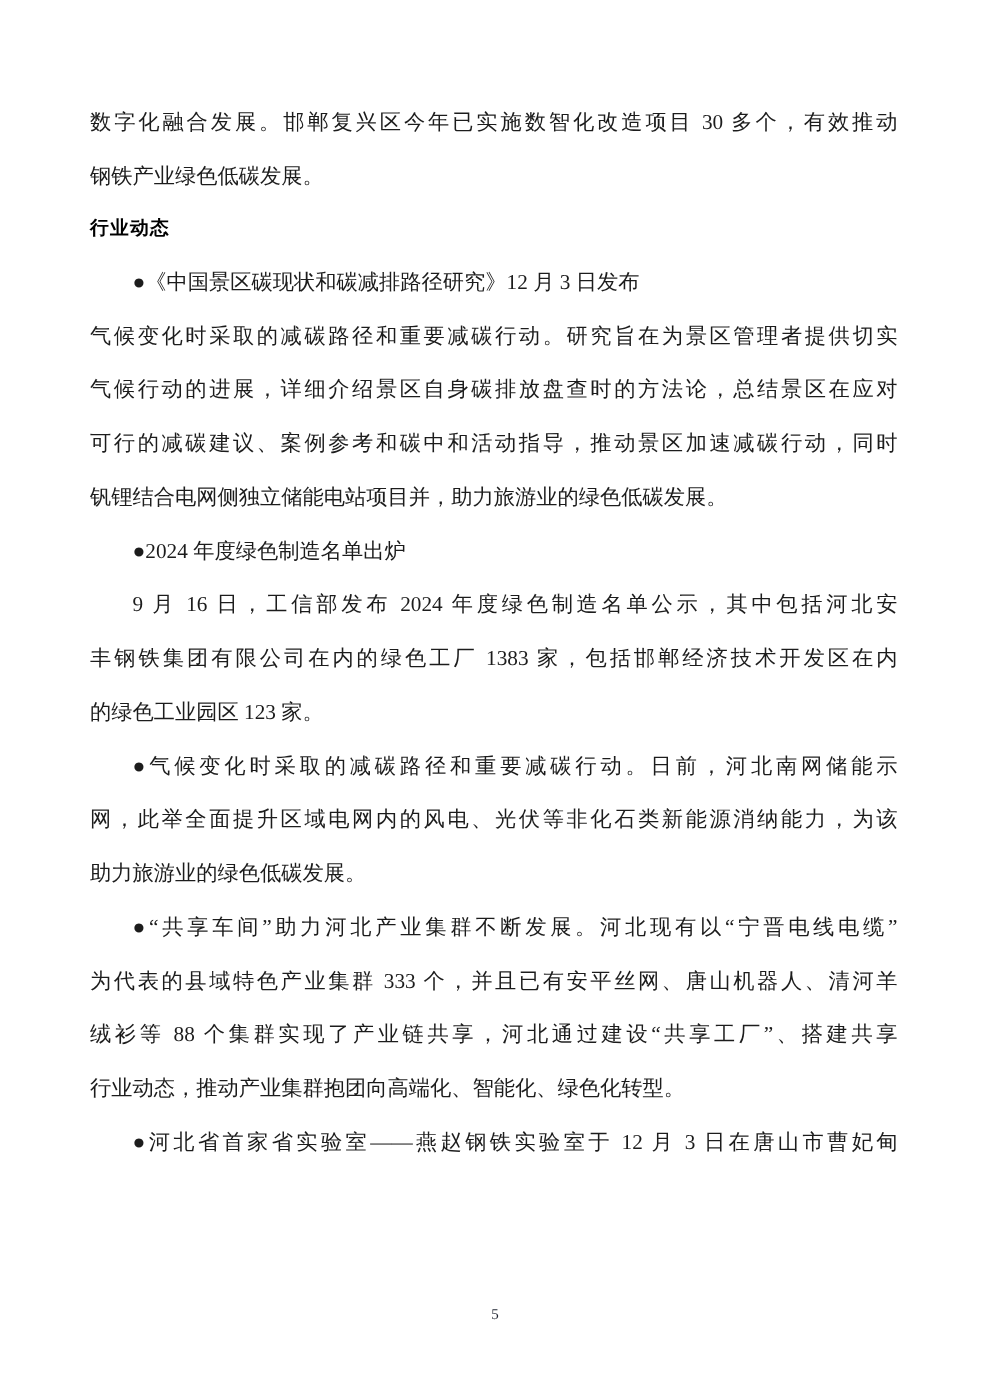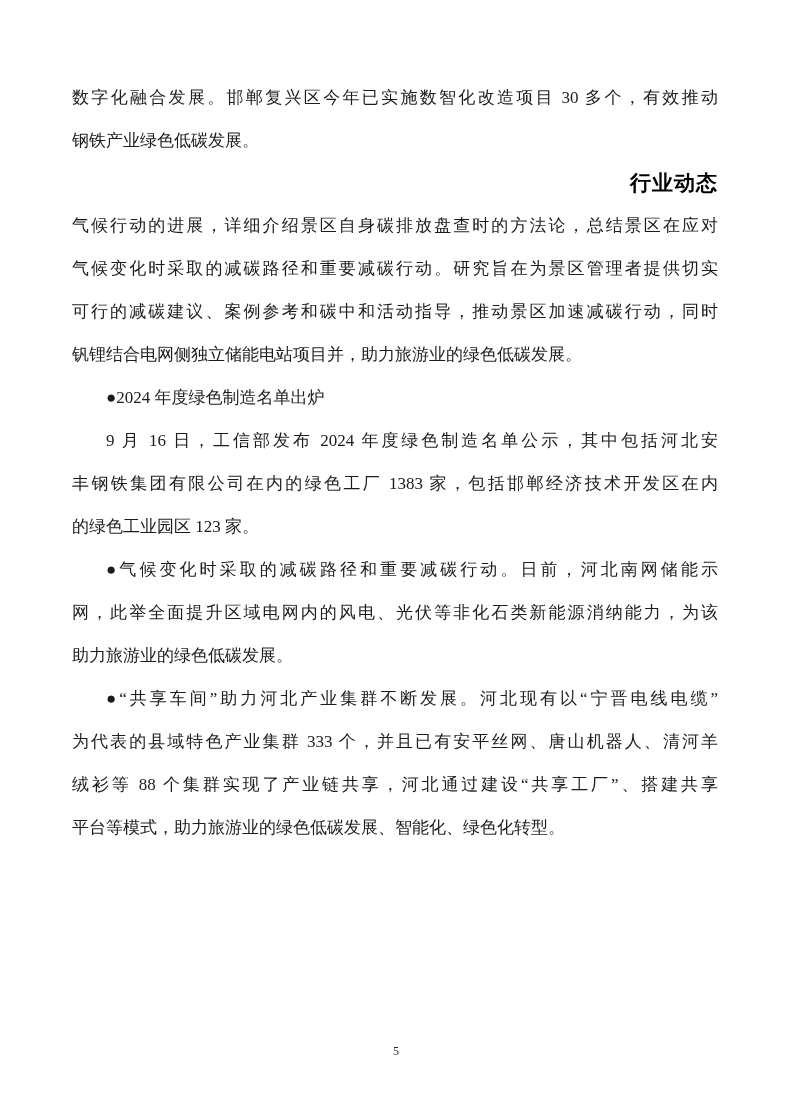--- a/index.html
+++ b/index.html
@@ -31,24 +31,24 @@
   
   .ln.fill { text-align-last: justify; }
   
   .ln.end  { text-align-last: left; }
   
   .ln.ind  { text-indent: 2em; }
   .heading {
     margin: 0;
     font-family: "Liberation Sans", "DejaVu Sans", sans-serif;
     font-weight: bold;
-    font-size: 21px;
+    font-size: 15px;
     line-height: 42px;
     letter-spacing: 1px;
-    text-align: right;
+    text-align: left;
     color: #000000;
   }
   .footer-pagenum {
     position: absolute;
     left: 0;
     top: 1044px;
     width: 792px;
     text-align: center;
     font-family: "Liberation Serif", "DejaVu Serif", serif;
     font-size: 12px;
@@ -59,38 +59,40 @@
 <body>
 
 <div class="page">
   <div class="text-block">
 
     <div class="ln fill">数字化融合发展。邯郸复兴区今年已实施数智化改造项目 30 多个，有效推动</div>
     <div class="ln end">钢铁产业绿色低碳发展。</div>
 
     <h1 class="heading">行业动态</h1>
 
+    <div class="ln ind end">●《中国景区碳现状和碳减排路径研究》12 月 3 日发布</div>
 
+    <div class="ln fill">气候变化时采取的减碳路径和重要减碳行动。研究旨在为景区管理者提供切实</div>
     <div class="ln fill">气候行动的进展，详细介绍景区自身碳排放盘查时的方法论，总结景区在应对</div>
-    <div class="ln fill">气候变化时采取的减碳路径和重要减碳行动。研究旨在为景区管理者提供切实</div>
     <div class="ln fill">可行的减碳建议、案例参考和碳中和活动指导，推动景区加速减碳行动，同时</div>
     <div class="ln end">钒锂结合电网侧独立储能电站项目并，助力旅游业的绿色低碳发展。</div>
 
     <div class="ln ind end">●2024 年度绿色制造名单出炉</div>
 
     <div class="ln ind fill">9 月 16 日，工信部发布 2024 年度绿色制造名单公示，其中包括河北安</div>
     <div class="ln fill">丰钢铁集团有限公司在内的绿色工厂 1383 家，包括邯郸经济技术开发区在内</div>
     <div class="ln end">的绿色工业园区 123 家。</div>
 
     <div class="ln ind fill">●气候变化时采取的减碳路径和重要减碳行动。日前，河北南网储能示</div>
     <div class="ln fill">网，此举全面提升区域电网内的风电、光伏等非化石类新能源消纳能力，为该</div>
     <div class="ln end">助力旅游业的绿色低碳发展。</div>
 
     <div class="ln ind fill">●“共享车间”助力河北产业集群不断发展。河北现有以“宁晋电线电缆”</div>
     <div class="ln fill">为代表的县域特色产业集群 333 个，并且已有安平丝网、唐山机器人、清河羊</div>
     <div class="ln fill">绒衫等 88 个集群实现了产业链共享，河北通过建设“共享工厂”、搭建共享</div>
-    <div class="ln end">平台等模式，助力旅游业的绿色低碳发展、智能化、绿色化转型。</div>
+    <div class="ln end">行业动态，推动产业集群抱团向高端化、智能化、绿色化转型。</div>
 
+    <div class="ln ind fill">●河北省首家省实验室——燕赵钢铁实验室于 12 月 3 日在唐山市曹妃甸</div>
 
   </div>
 
   <div class="footer-pagenum">5</div>
 </div>
 
 </body></html>

